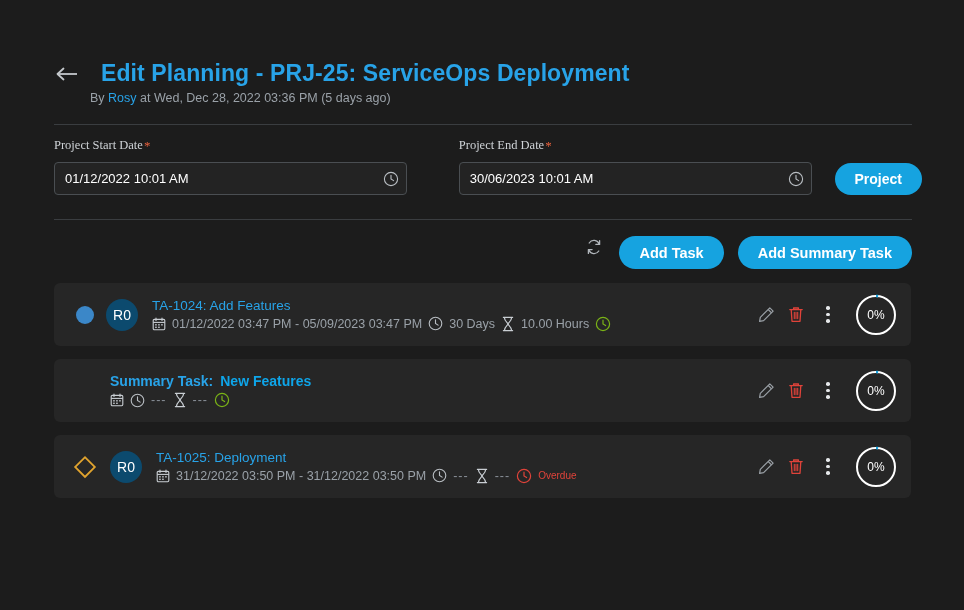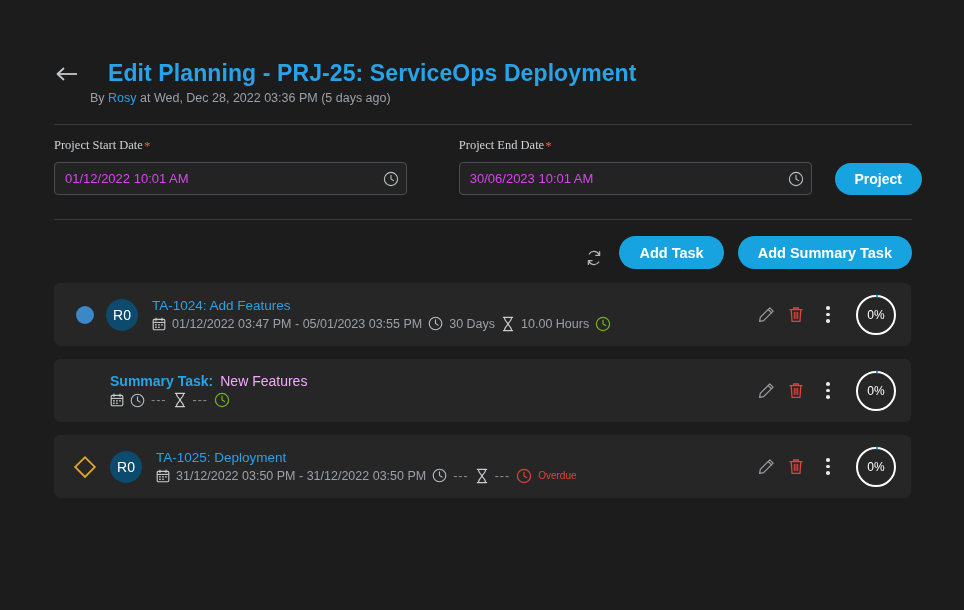--- a/index.html
+++ b/index.html
@@ -25,21 +25,21 @@
   
   .header {
     position: absolute;
     left: 54px;
     top: 60px;
     width: 860px;
   }
   .title-row {
     display: flex;
     align-items: center;
-    gap: 28px;
+    gap: 21px;
   }
   .back-arrow {
     width: 26px;
     height: 26px;
     flex: 0 0 26px;
     display: flex;
     align-items: center;
     justify-content: center;
     cursor: pointer;
   }
@@ -102,21 +102,21 @@
   .input-wrap {
     position: relative;
     height: 33px;
   }
   .text-input {
     width: 100%;
     height: 33px;
     background: #232323;
     border: 1px solid #4a4e52;
     border-radius: 4px;
-    color: #d946ef;
+    color: #ffffff;
     font-family: "Liberation Sans", sans-serif;
     font-size: 13px;
     padding: 0 32px 0 10px;
     outline: none;
   }
   .input-icon {
     position: absolute;
     right: 8px;
     top: 50%;
     transform: translateY(-50%);
@@ -142,21 +142,21 @@
     border-radius: 16px;
     font-size: 14px;
   }
 
   
   .toolbar {
     position: absolute;
     right: 52px;
     top: 236px;
     display: flex;
-    align-items: flex-end;
+    align-items: flex-start;
     gap: 14px;
   }
   .refresh-btn {
     width: 22px;
     height: 22px;
     display: flex;
     align-items: center;
     justify-content: center;
     cursor: pointer;
   }
@@ -230,22 +230,22 @@
   }
   .row-title.summary {
     font-size: 14px;
   }
   .row-title.summary .summary-label {
     font-weight: bold;
     color: #28a3e8;
     margin-right: 7px;
   }
   .row-title.summary .summary-name {
-    color: #f0abfc;
-    font-weight: normal;
+    color: #0ea5e9;
+    font-weight: bold;
   }
   .row-meta {
     display: flex;
     align-items: center;
     gap: 6px;
     font-size: 12.5px;
     color: #9aa1a8;
     white-space: nowrap;
   }
   .row-meta .mi {
@@ -398,21 +398,21 @@
               <rect x="1.2" y="2.4" width="11.6" height="10.4" rx="1.2" fill="none" stroke="#c9ced3" stroke-width="1.1"></rect>
               <path d="M1.2 5.4 H12.8" stroke="#c9ced3" stroke-width="1.1"></path>
               <path d="M4 1 V3.4 M10 1 V3.4" stroke="#c9ced3" stroke-width="1.1" stroke-linecap="round"></path>
               <rect x="3.2" y="7.1" width="1.5" height="1.4" fill="#c9ced3"></rect>
               <rect x="6.2" y="7.1" width="1.5" height="1.4" fill="#c9ced3"></rect>
               <rect x="9.2" y="7.1" width="1.5" height="1.4" fill="#c9ced3"></rect>
               <rect x="3.2" y="9.6" width="1.5" height="1.4" fill="#c9ced3"></rect>
               <rect x="6.2" y="9.6" width="1.5" height="1.4" fill="#c9ced3"></rect>
             </svg>
           </span>
-          <span>01/12/2022 03:47 PM - 05/01/2023 03:55 PM</span>
+          <span>01/12/2022 03:47 PM - 05/09/2023 03:47 PM</span>
           <span class="mi">
             <svg width="15" height="15" viewBox="0 0 15 15">
               <circle cx="7.5" cy="7.5" r="6.3" fill="none" stroke="#b9bec3" stroke-width="1.1"></circle>
               <path d="M7.5 3.8 V7.5 L10.1 9.1" fill="none" stroke="#b9bec3" stroke-width="1.1" stroke-linecap="round"></path>
             </svg>
           </span>
           <span>30 Days</span>
           <span class="mi">
             <svg width="14" height="16" viewBox="0 0 14 16">
               <path d="M2.4 1.4 H11.6 M2.4 14.6 H11.6" stroke="#c9ced3" stroke-width="1.2" stroke-linecap="round"></path>

